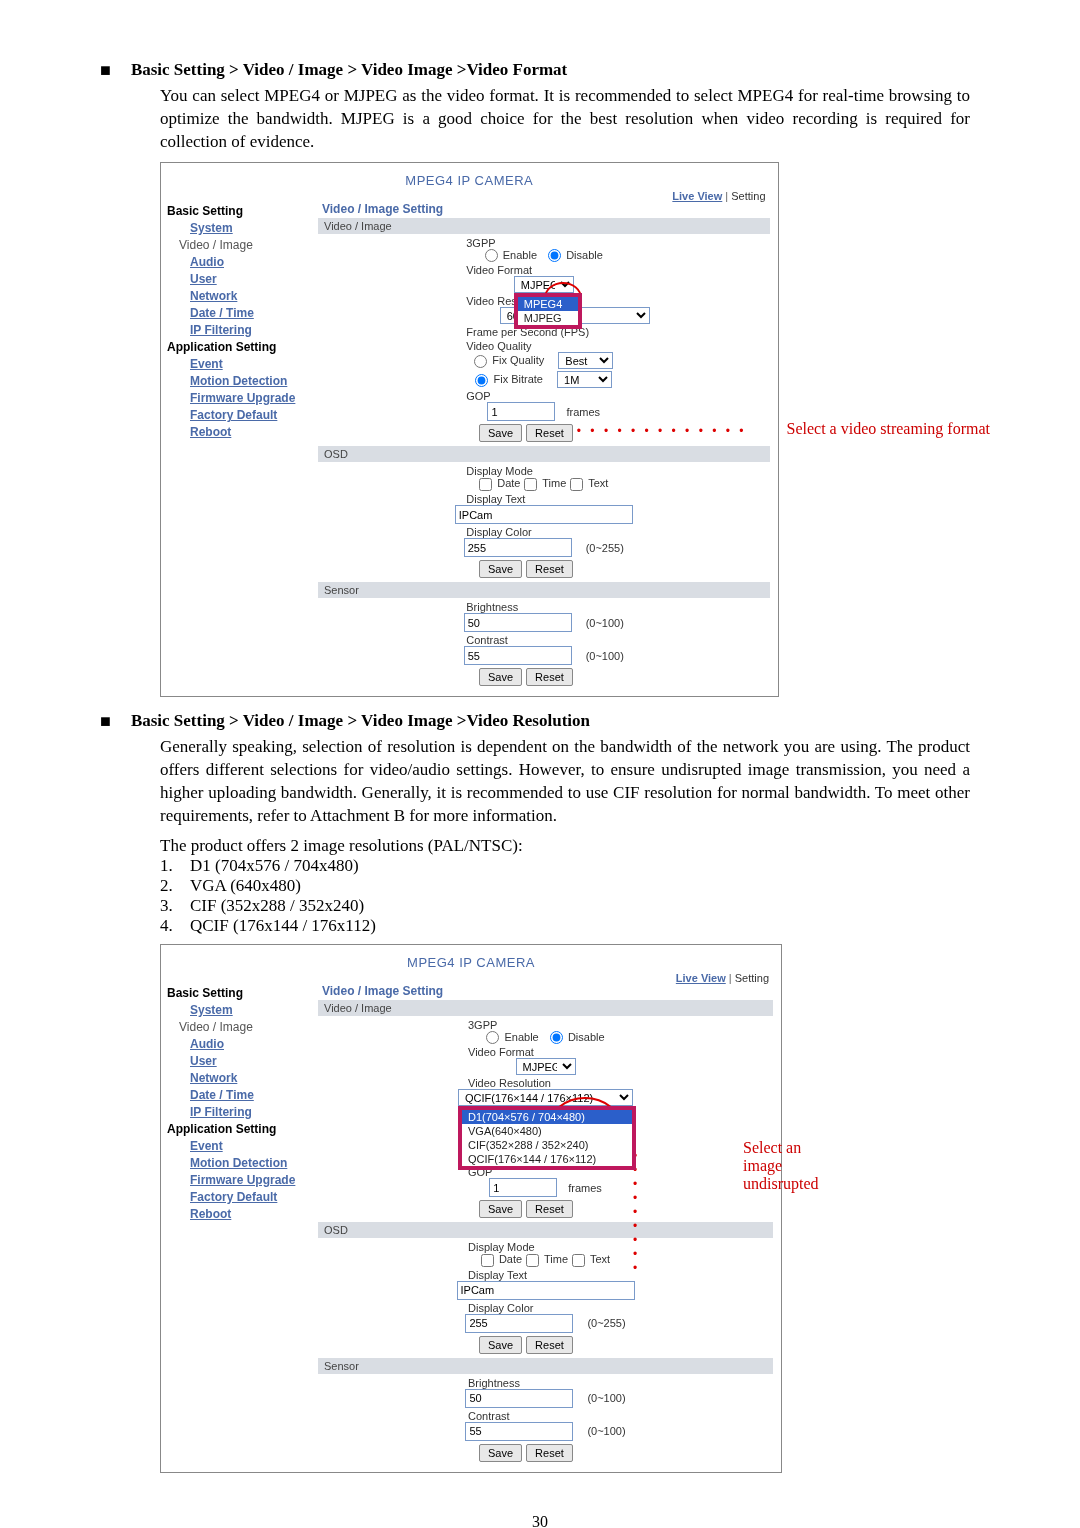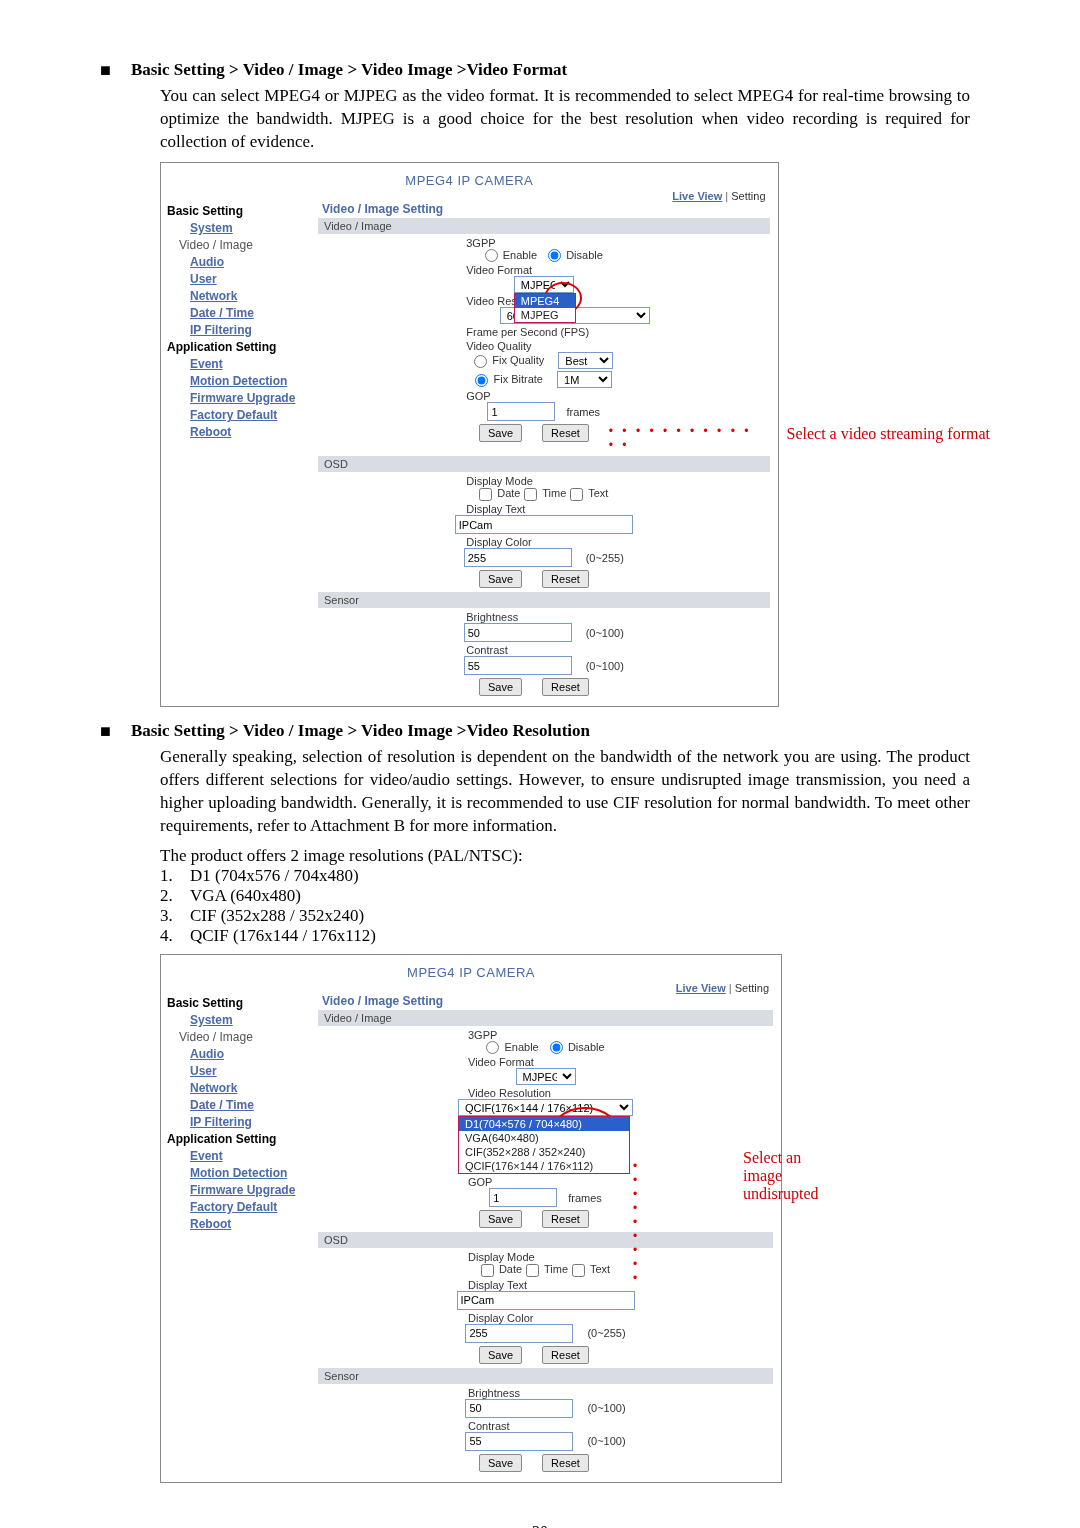--- a/index.html
+++ b/index.html
@@ -137,31 +137,31 @@
 input[type=radio], input[type=checkbox] { margin: 0 2px 0 0; vertical-align: middle; }
 .btn {
   font-family: Verdana, sans-serif;
   font-size: 11px;
   border: 1px solid #888;
   background: #e8e8e8;
   padding: 0 8px;
   height: 18px;
   border-radius: 2px;
 }
-.btn-row { padding: 2px 6px 4px 161px; display: flex; gap: 20px; }
+.btn-row { padding: 2px 6px 4px 161px; display: flex; gap: 4px; }
 
 .dropdown-open {
   position: relative;
 }
 .dropdown-list {
   position: absolute;
   left: 0;
   top: 17px;
   background: #fff;
-  border: 1px solid #be185d;
+  border: 4px solid #be185d;
   font-size: 11px;
   z-index: 5;
   width: 170px;
 }
 .dropdown-list .opt { padding: 1px 6px; color: #222; white-space: nowrap; }
 .dropdown-list .opt.sel { background: #2b5fca; color: #fff; }
 
 .annotation {
   color: #cc0000;
   font-family: "Times New Roman", serif;

